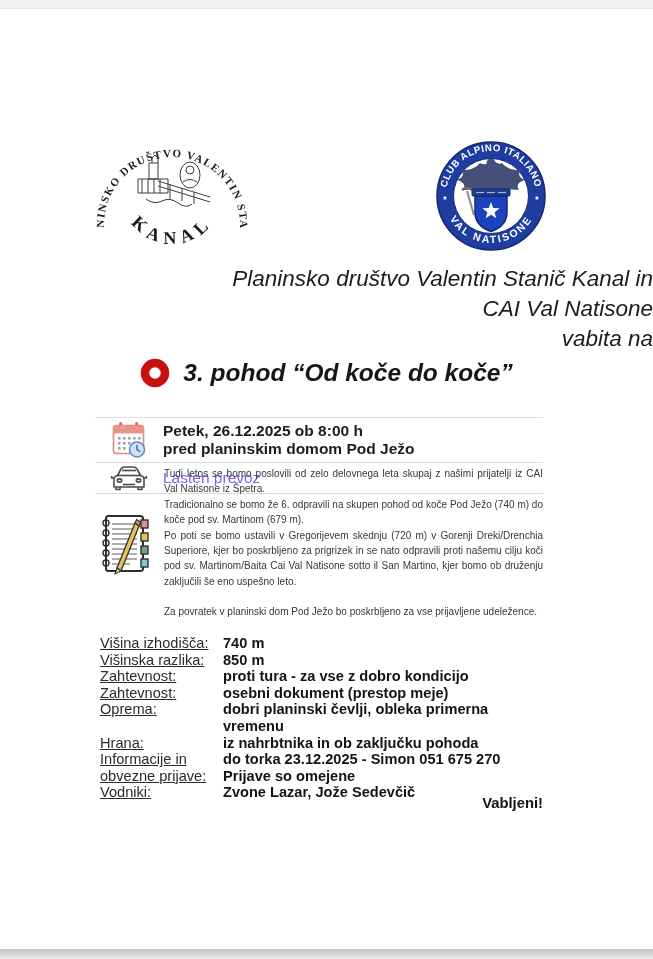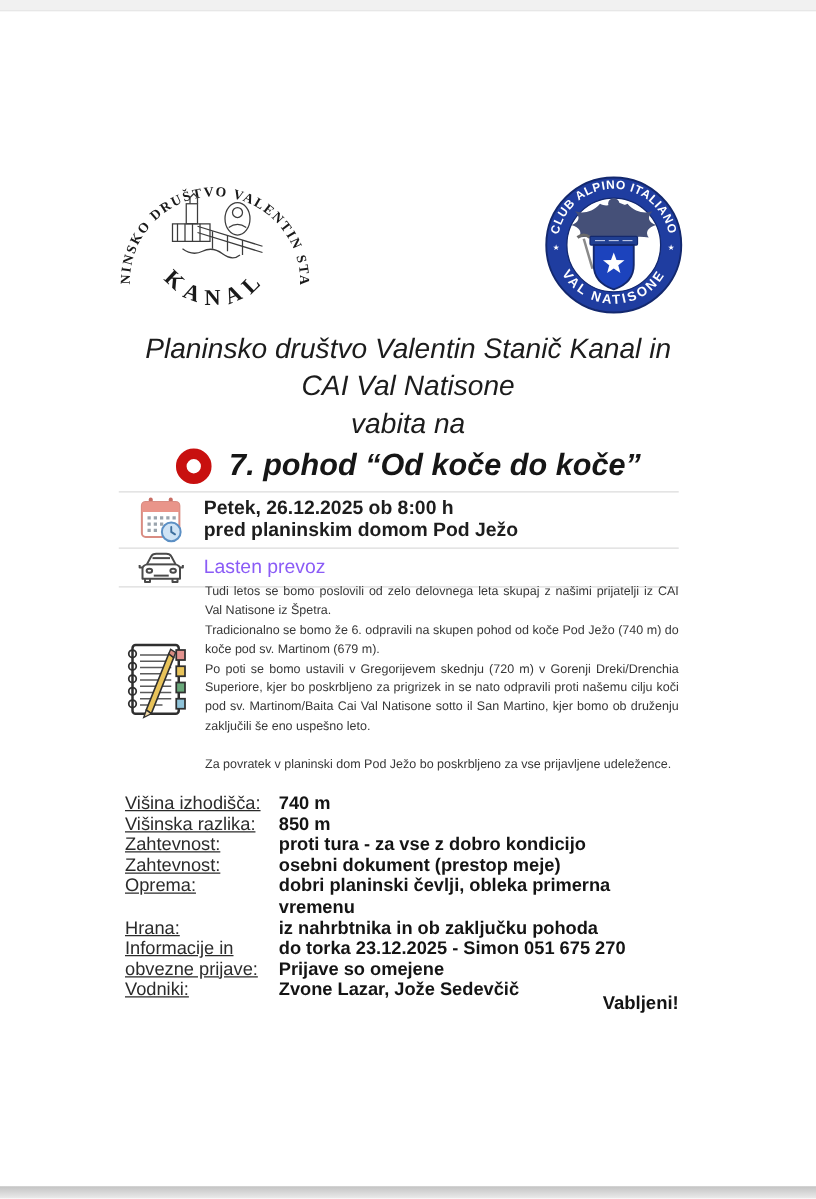--- a/index.html
+++ b/index.html
@@ -13,28 +13,28 @@
     background:#f1f1f1; border-bottom:1px solid #e7e7e7;
   }
   .bottombar {
     position:absolute; bottom:0; left:0; right:0; height:10px;
     background:linear-gradient(#c3c3c3, #ececec);
   }
   .logo-left { position:absolute; left:90px; top:133px; width:164px; height:126px; }
   .logo-right { position:absolute; left:436px; top:141px; width:110px; height:112px; }
   svg { overflow:visible; display:block; }
 
-  .title-block { position:absolute; top:264px; left:0; width:653px; text-align:center;
+  .title-block { position:absolute; top:264px; left:0; width:653px; text-align:right;
     font-style:italic; color:#1c1c1c; }
   .title-line { font-size:22.5px; line-height:30px; }
   .event-line { margin-top:4px; display:flex; align-items:center; justify-content:center;
     gap:13px; font-weight:bold; font-size:24.5px; line-height:30px; color:#161616; }
   .ring-icon circle { stroke:var(--accent-red, #c8100f); }
 
-  .schedule { position:absolute; left:95px; top:393px; width:448px; }
+  .schedule { position:absolute; left:95px; top:417px; width:448px; }
   .srow { display:flex; align-items:center; border-top:1px solid #dcdcdc; }
   .srow.last { border-bottom:1px solid #dcdcdc; }
   .srow-date { height:44px; }
   .srow-car { height:30px; }
   .sicon { flex:0 0 68px; display:flex; justify-content:center; align-items:center; }
   .stext-bold { font-weight:bold; font-size:15.5px; line-height:18.5px; color:#1d1d1d; }
   .stext { font-size:15.5px; line-height:18px; color:#8b5cf6; }
 
   .notepad { position:absolute; left:97px; top:512px; width:54px; height:64px; }
 
@@ -128,21 +128,21 @@
   </div>
 
   <div class="title-block">
     <div class="title-line">Planinsko društvo Valentin Stanič Kanal in</div>
     <div class="title-line">CAI Val Natisone</div>
     <div class="title-line">vabita na</div>
     <div class="event-line">
       <svg class="ring-icon" width="30" height="30" viewBox="0 0 30 30">
         <circle cx="15" cy="15" r="10" fill="none" stroke-width="8.5"></circle>
       </svg>
-      <span>7. pohod “Od koče do koče”</span>
+      <span>3. pohod “Od koče do koče”</span>
     </div>
   </div>
 
   <div class="schedule">
     <div class="srow srow-date">
       <div class="sicon">
         <svg width="36" height="38" viewBox="0 0 36 38">
           <rect x="8" y="1" width="3.2" height="7" rx="1.6" fill="#c86c63"></rect>
           <rect x="24" y="1" width="3.2" height="7" rx="1.6" fill="#c86c63"></rect>
           <rect x="2.5" y="4.5" width="30" height="28" rx="3" fill="#ffffff" stroke="#d98c82" stroke-width="1.6"></rect>

